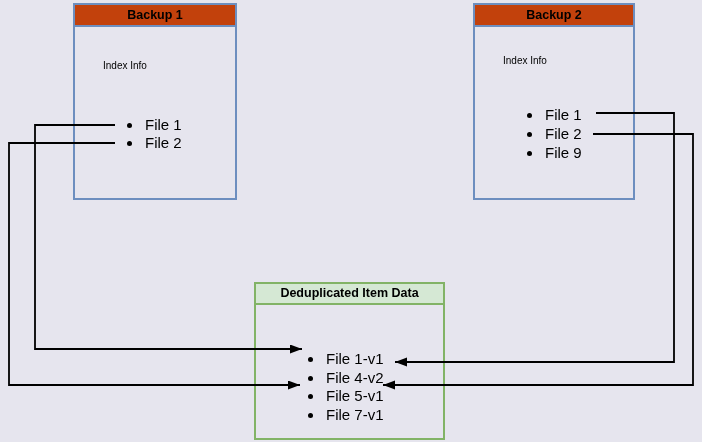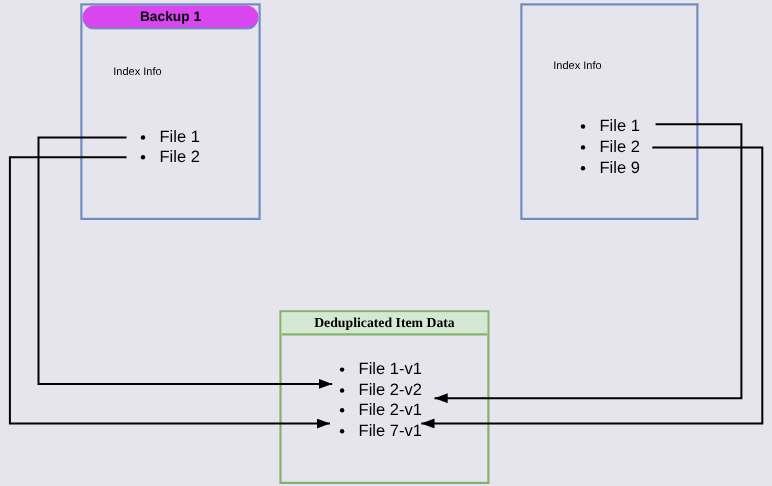--- a/index.html
+++ b/index.html
@@ -9,36 +9,36 @@
     font-family:"Liberation Sans", sans-serif;color:#000;
   }
   .box{position:absolute;border:2px solid;box-sizing:border-box;background:transparent;}
   .box.blue{border-color:#6d8ebf;}
   .box.green{border-color:#82b366;}
   .box-header{
     display:flex;align-items:center;justify-content:center;
     font-weight:bold;font-size:12.5px;line-height:1;
     border-bottom:2px solid;
   }
-  .blue  .box-header{height:20px;background:#d946ef;border-color:#6d8ebf;border-radius:11px;}
-  .green .box-header{height:19px;background:#d5e8d4;border-color:#82b366;font-family:Liberation Serif, serif;}
+  .blue  .box-header{height:20px;background:#c2410c;border-color:#6d8ebf;}
+  .green .box-header{height:19px;background:#d5e8d4;border-color:#82b366;}
   .body-label{position:absolute;left:28px;font-size:10px;}
   ul.items{
     position:absolute;margin:0;padding:0 0 0 68px;
     list-style:disc;font-size:15px;
   }
   ul.items li{padding-left:2px;}
   #backup1{left:73px;top:3px;width:164px;height:197px;}
   #backup1 .body-label{top:55px;}
   #backup1 ul.items{top:111px;line-height:18px;}
   #backup2{left:473px;top:3px;width:162px;height:197px;}
   #backup2 .body-label{top:50px;}
   #backup2 ul.items{top:100px;line-height:19px;}
   #dedup{left:254px;top:282px;width:191px;height:158px;}
-  #dedup ul.items{top:43px;line-height:18.5px;}
+  #dedup ul.items{top:66px;line-height:18.5px;}
   svg.connector-layer{
     position:absolute;left:0;top:0;width:702px;height:442px;
     pointer-events:none;
   }
   svg.connector-layer polyline{
     fill:none;stroke:#000;stroke-width:1.8;
   }
 </style>
 </head>
 <body>
@@ -48,34 +48,35 @@
   <div class="box blue" id="backup1">
     <div class="box-header">Backup 1</div>
     <div class="body-label">Index Info</div>
     <ul class="items">
       <li>File 1</li>
       <li>File 2</li>
     </ul>
   </div>
 
   <div class="box blue" id="backup2">
+    <div class="box-header">Backup 2</div>
     <div class="body-label">Index Info</div>
     <ul class="items">
       <li>File 1</li>
       <li>File 2</li>
       <li>File 9</li>
     </ul>
   </div>
 
   <div class="box green" id="dedup">
     <div class="box-header">Deduplicated Item Data</div>
     <ul class="items">
       <li>File 1-v1</li>
-      <li>File 2-v2</li>
-      <li>File 2-v1</li>
+      <li>File 4-v2</li>
+      <li>File 5-v1</li>
       <li>File 7-v1</li>
     </ul>
   </div>
 
   <svg class="connector-layer" viewBox="0 0 702 442" xmlns="http://www.w3.org/2000/svg">
     <defs>
       <marker id="arrowhead" markerUnits="userSpaceOnUse" markerWidth="13" markerHeight="10" refX="12" refY="4.5" orient="auto">
         <path d="M0,0 L12,4.5 L0,9 Z" fill="#000"></path>
       </marker>
     </defs>

